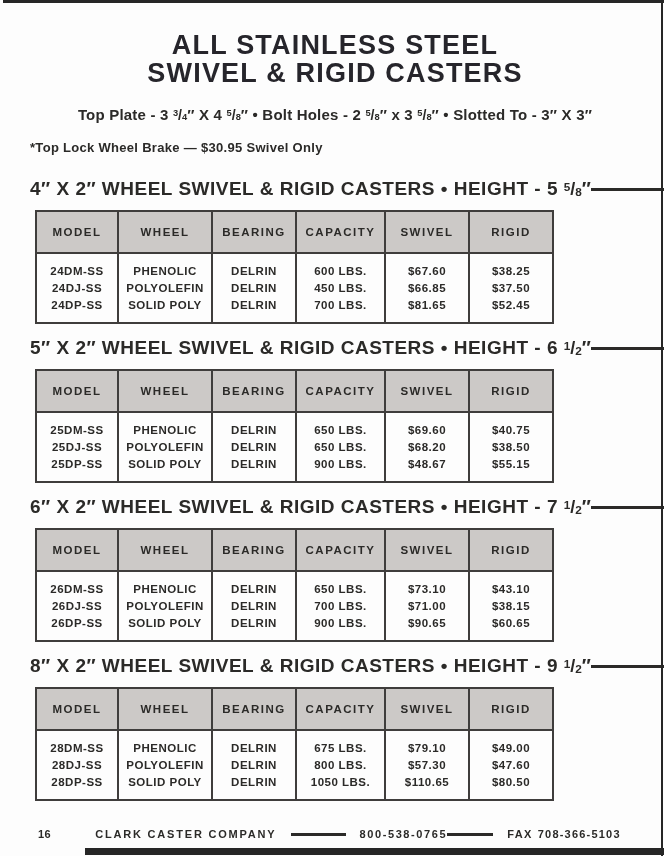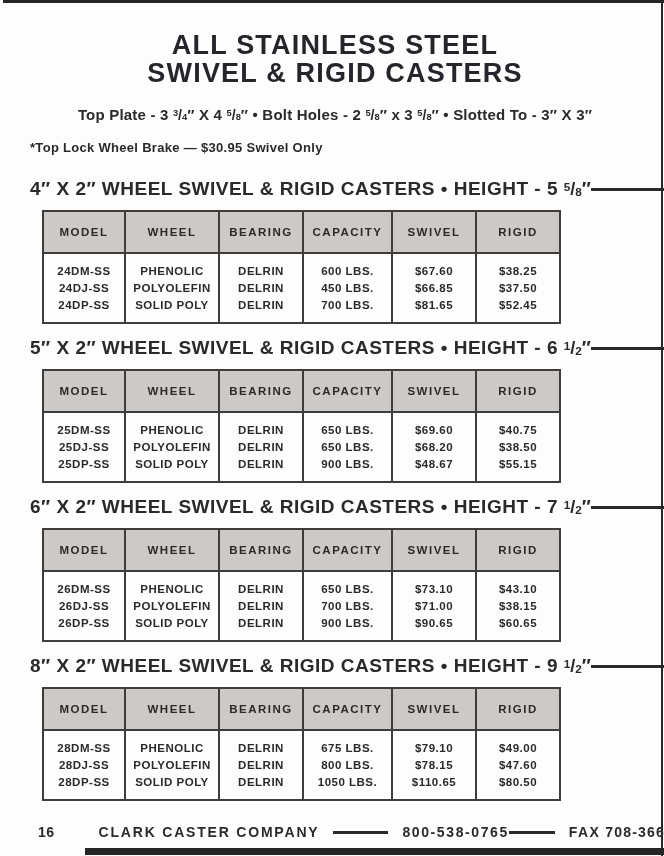--- a/index.html
+++ b/index.html
@@ -56,21 +56,21 @@
     padding-right:23px;margin-bottom:10px;
   }
   .section-title{
     margin:0;font-size:19px;font-weight:bold;letter-spacing:0.5px;
     white-space:nowrap;
   }
   .head-rule{width:80px;height:3px;background:var(--text,#2b2a28);flex:0 0 auto;}
 
   table.price-table{
     border-collapse:collapse;
-    margin-left:12px;
+    margin-left:5px;
     table-layout:fixed;
     border:2px solid var(--table-border,#3f3d3c);
     padding-left:48px;
   }
   .price-table th,.price-table td{
     border-left:2px solid var(--table-border,#3f3d3c);
     text-align:center;
     overflow:hidden;
   }
   .price-table th:first-child,.price-table td:first-child{border-left:none;}
@@ -95,21 +95,21 @@
 
   
   .frac{letter-spacing:0;white-space:nowrap;}
   .frac sup{font-size:0.62em;vertical-align:0.38em;line-height:0;}
   .frac .fs{font-size:0.95em;}
   .frac sub{font-size:0.62em;vertical-align:-0.05em;line-height:0;}
 
   .footer{
     position:absolute;left:38px;right:24px;bottom:16px;
     display:flex;align-items:center;
-    font-size:14px;font-weight:bold;white-space:nowrap;
+    font-size:11px;font-weight:bold;white-space:nowrap;
   }
   .footer .pagenum{letter-spacing:0.5px;margin-right:44px;}
   .footer .company{letter-spacing:1.8px;margin-right:14px;}
   .footer .frule{height:3px;background:var(--text,#2b2a28);flex:0 0 auto;margin-right:14px;}
   .footer .frule1{width:55px;}
   .footer .frule2{width:46px;}
   .footer .phone{letter-spacing:1.6px;margin-right:0;}
   .footer .fax{letter-spacing:1.2px;}
   .footer .fax b{margin-right:5px;letter-spacing:1.4px;}
 </style>
@@ -289,21 +289,21 @@
                 <td>DELRIN</td>
                 <td>675 LBS.</td>
                 <td>$79.10</td>
                 <td>$49.00</td>
               </tr>
               <tr>
                 <td>28DJ-SS</td>
                 <td>POLYOLEFIN</td>
                 <td>DELRIN</td>
                 <td>800 LBS.</td>
-                <td>$78.15</td>
+                <td>$57.30</td>
                 <td>$47.60</td>
               </tr>
               <tr>
                 <td>28DP-SS</td>
                 <td>SOLID POLY</td>
                 <td>DELRIN</td>
                 <td>1050 LBS.</td>
                 <td>$110.65</td>
                 <td>$80.50</td>
               </tr>

